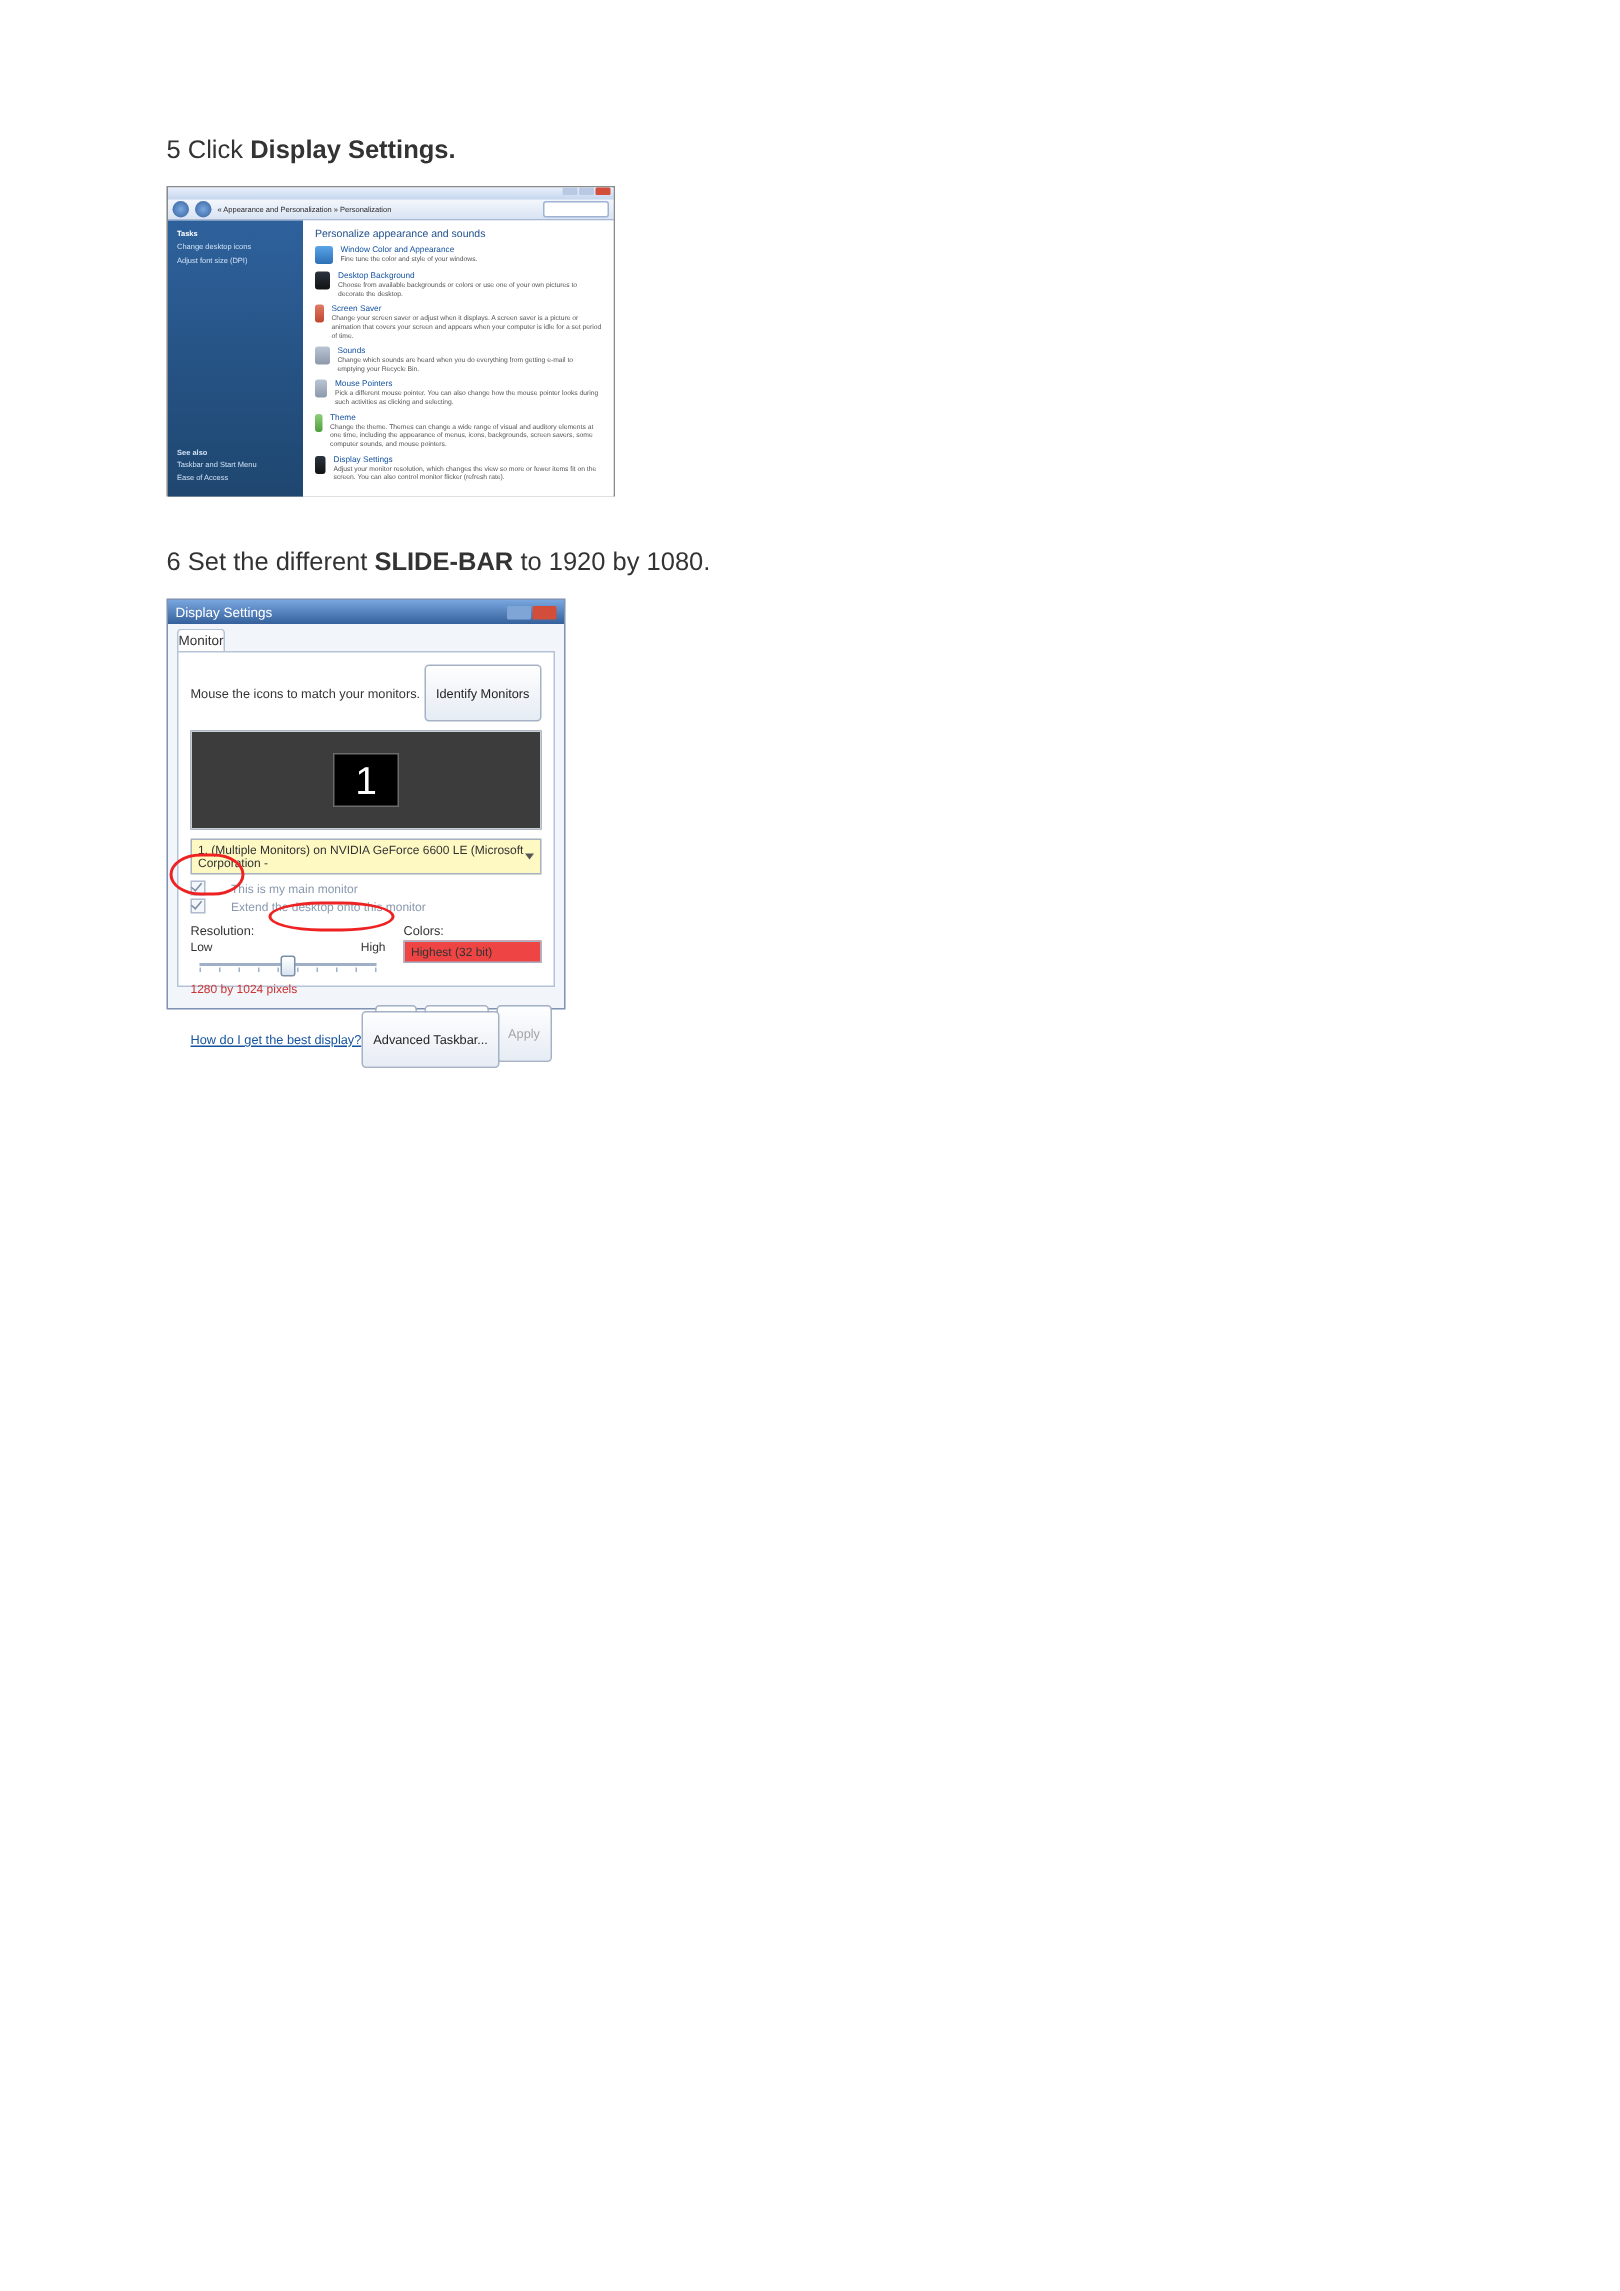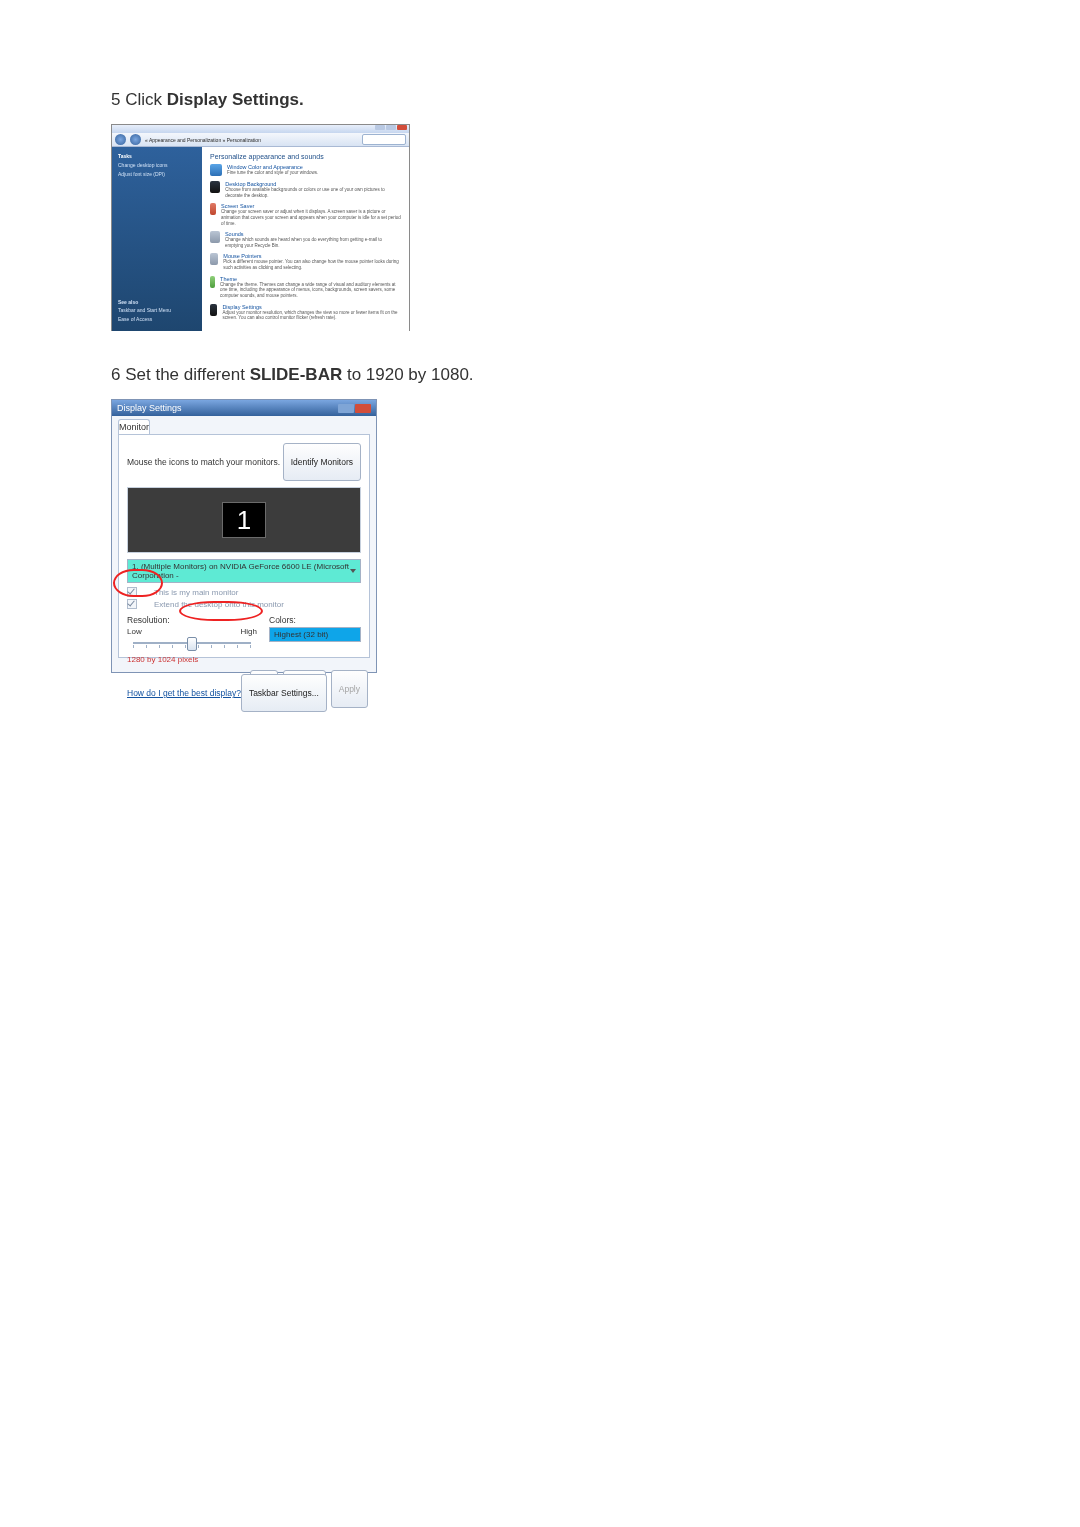--- a/index.html
+++ b/index.html
@@ -49,40 +49,40 @@
 .shot2 .tb .tbr .q{background:#7fa5d6}
 .shot2 .tb .tbr .x{background:#d24d3a}
 .shot2 .tabbar{height:18px;display:flex;align-items:flex-end;padding-left:6px}
 .shot2 .tabbar .tab{background:#fff;border:1px solid #b5c3d8;border-bottom:none;padding:2px 0;border-radius:3px 3px 0 0;font-size:9px;color:#333}
 .shot2 .panel{margin:0 6px 6px 6px;border:1px solid #b5c3d8;background:#fff;padding:8px 8px;height:206px;position:relative}
 .shot2 .row1{display:flex;justify-content:space-between;align-items:center;margin-bottom:6px}
 .shot2 .row1 .drag{font-size:8.5px;color:#333}
 .shot2 .btn{border:1px solid #a5b2c6;background:linear-gradient(#fefefe,#e6ecf4);border-radius:3px;padding:13px 7px;font-size:8.5px;color:#222}
 .shot2 .arena{height:64px;border:1px solid #c6d0dd;background:#3c3c3c;display:flex;align-items:center;justify-content:center;margin-bottom:6px}
 .shot2 .arena .mon{width:42px;height:34px;background:#000;color:#fff;display:flex;align-items:center;justify-content:center;font-size:26px;font-family:'Segoe UI',Arial,sans-serif;font-weight:normal;border:1px solid #6b6b6b}
-.shot2 .dd{border:1px solid #a5b2c6;background:#5eead4;font-size:8px;padding:2px 4px;display:flex;justify-content:space-between;align-items:center;margin-bottom:4px}
+.shot2 .dd{border:1px solid #a5b2c6;background:#fef9c3;font-size:8px;padding:2px 4px;display:flex;justify-content:space-between;align-items:center;margin-bottom:4px}
 .shot2 .dd .car{width:0;height:0;border-left:3px solid transparent;border-right:3px solid transparent;border-top:4px solid #555}
 .shot2 .chk{font-size:8px;color:#8a99af;margin-bottom:2px;display:flex;align-items:flex-end;gap:17px}
 .shot2 .chk .box{width:8px;height:8px;border:1px solid #b0bccd;background:#f3f6fa;position:relative}
 .shot2 .chk .box.on::after{content:"";position:absolute;left:1px;top:-1px;width:3px;height:6px;border-right:1.5px solid #7a8aa0;border-bottom:1.5px solid #7a8aa0;transform:rotate(40deg)}
 .shot2 .slrow{display:flex;gap:12px;margin-top:6px}
 .shot2 .slrow .left{flex:1}
 .shot2 .slrow .lbl{font-size:8.5px;color:#333}
 .shot2 .tracklbls{display:flex;justify-content:space-between;font-size:8px;color:#333;margin-top:2px}
 .shot2 .track{position:relative;height:14px;margin:0 6px}
 .shot2 .track .rail{position:absolute;left:0;right:0;top:6px;height:2px;background:#9fb0c6}
 .shot2 .track .ticks{position:absolute;left:0;right:0;top:9px;display:flex;justify-content:space-between}
 .shot2 .track .ticks i{width:1px;height:3px;background:#9fb0c6;display:block}
 .shot2 .track .thumb{position:absolute;top:1px;left:46%;width:8px;height:12px;border:1px solid #7a8fa9;background:linear-gradient(#fff,#d9e3ef);border-radius:2px}
 .shot2 .redoval{position:absolute;border:2px solid #e22;border-radius:50%/60%;pointer-events:none}
 .shot2 .ov1{left:-6px;top:134px;width:46px;height:24px}
 .shot2 .ov2{left:60px;top:166px;width:80px;height:16px}
 .shot2 .restxt{color:#c33;font-size:8px;text-align:left;margin-top:5px}
 .shot2 .slrow .right{width:92px}
-.shot2 .clr{border:1px solid #a5b2c6;background:#0ea5e9;font-size:8px;padding:2px 4px;display:flex;justify-content:space-between;align-items:center;margin-top:2px}
+.shot2 .clr{border:1px solid #a5b2c6;background:#ef4444;font-size:8px;padding:2px 4px;display:flex;justify-content:space-between;align-items:center;margin-top:2px}
 .shot2 .footer{display:flex;align-items:center;margin-top:10px}
 .shot2 .help{color:#1453a0;font-size:8.5px;text-decoration:underline}
 .shot2 .adv{}
 .shot2 .btnrow{display:flex;justify-content:flex-end;gap:5px;padding:6px 8px 0 0}
 .shot2 .btnrow .btn.dis{color:#a5a5a5}
 .crumbs span{display:inline}
 </style>
 </head>
 <body>
 
@@ -246,21 +246,21 @@
               <span class="car"></span>
             </div>
           </div>
         </div>
 
         <div class="redoval ov1"></div>
         <div class="redoval ov2"></div>
 
         <div class="footer">
           <span class="help">How do I get the best display?</span>
-          <span class="btn adv">Taskbar Settings...</span>
+          <span class="btn adv">Advanced Taskbar...</span>
         </div>
       </div>
       <div class="btnrow">
         <span class="btn">OK</span>
         <span class="btn">Cancel</span>
         <span class="btn dis">Apply</span>
       </div>
     </div>
 
   </div>

